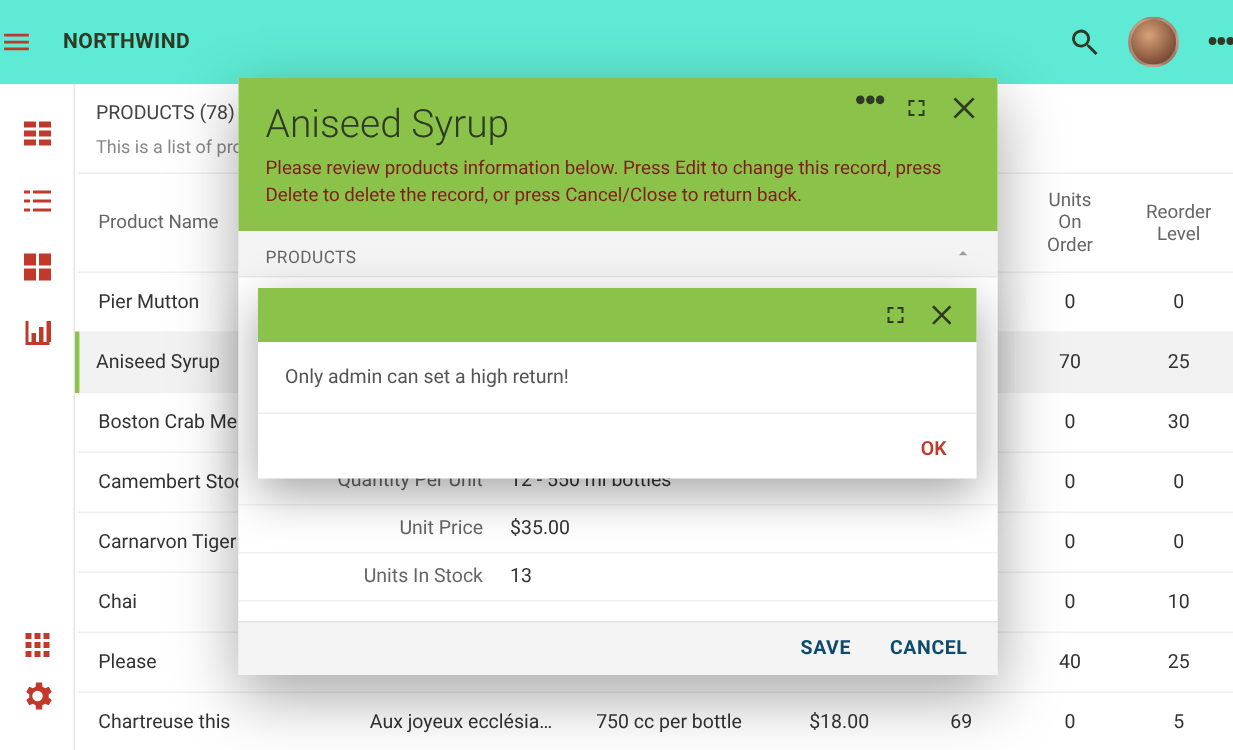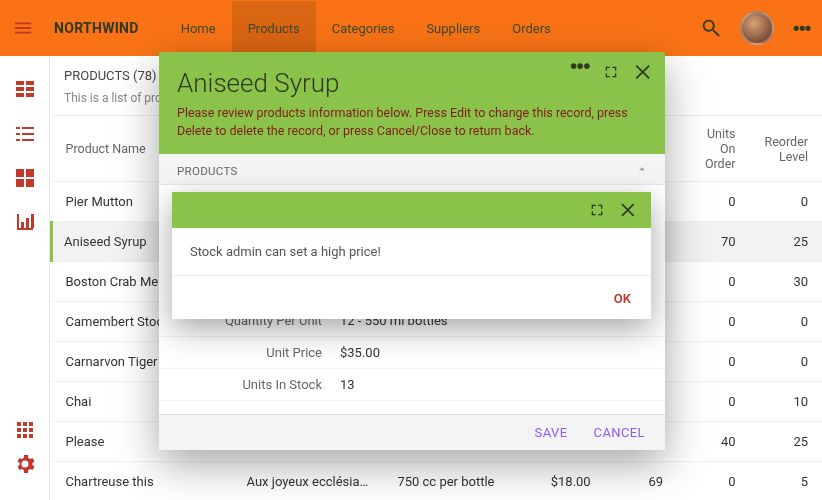--- a/index.html
+++ b/index.html
@@ -1,19 +1,19 @@
 <!DOCTYPE html>
 <html><head>
 <meta charset="utf-8">
 <style>
 * { box-sizing: border-box; margin: 0; padding: 0; font-family: -apple-system, BlinkMacSystemFont, "Segoe UI", Roboto, Arial, sans-serif; }
 body { width: 822px; height: 500px; overflow: hidden; background: #f5f5f5; position: relative; }
 
 
-.header { position: absolute; top: 0; left: 0; right: 0; height: 56px; background: #f97316; display: flex; align-items: center; padding: 0 12px; }
+.header { position: absolute; top: 0; left: 0; right: 0; height: 56px; background: #5eead4; display: flex; align-items: center; padding: 0 0; }
 .hamburger-icon { color: #c0392b; font-size: 22px; cursor: pointer; margin-right: 20px; }
 .brand { font-weight: 700; font-size: 14px; color: #2e3a23; margin-right: 26px; letter-spacing: 0.3px; }
 .nav { display: flex; gap: 0; }
 .nav-item { padding: 20px 16px; font-size: 13px; color: #3a4a2b; cursor: pointer; }
 .nav-item.active { background: rgba(0,0,0,0.12); }
 .header-right { margin-left: auto; display: flex; align-items: center; gap: 18px; }
 .search-icon { font-size: 20px; color: #2e3a23; cursor: pointer; }
 .avatar { width: 34px; height: 34px; border-radius: 50%; background: radial-gradient(circle at 40% 35%, #d7a27a, #5a2c1a); border: 2px solid rgba(255,255,255,0.3); cursor: pointer; }
 .more-icon { font-size: 22px; color: #2e3a23; cursor: pointer; letter-spacing: -2px; font-weight: bold; }
 
@@ -23,21 +23,21 @@
 .rail-icon svg { width: 100%; height: 100%; fill: #c0392b; }
 .rail-bottom { margin-top: auto; margin-bottom: 14px; }
 .rail-icon.settings svg { fill: #c0392b; }
 
 
 .main { position: absolute; top: 56px; left: 50px; right: 0; bottom: 0; background: #fff; display: flex; flex-direction: column; }
 .section-title { padding: 12px 14px 6px; font-size: 13px; color: #444; }
 .section-desc { padding: 2px 14px 10px; font-size: 12px; color: #888; }
 .table { width: 100%; border-collapse: collapse; table-layout: fixed; }
 .table th { text-align: left; font-weight: 400; font-size: 12.5px; color: #666; padding: 10px 14px; border-top: 1px solid #eee; border-bottom: 1px solid #eee; vertical-align: middle; }
-.table th.num, .table td.num { text-align: right; }
+.table th.num, .table td.num { text-align: center; }
 .table td { font-size: 13px; color: #333; padding: 12px 14px; border-bottom: 1px solid #f0f0f0; white-space: nowrap; overflow: hidden; text-overflow: ellipsis; }
 .table tr.selected { background: #f2f2f2; }
 .table tr.selected td:first-child { border-left: 3px solid #8bc34a; padding-left: 11px; }
 
 
 .dialog { position: absolute; left: 159px; top: 52px; width: 506px; height: 398px; background: #f4f4f4; box-shadow: 0 14px 40px rgba(0,0,0,0.35); display: flex; flex-direction: column; }
 .dialog-header { background: #8bc34a; padding: 14px 18px 14px; position: relative; }
 .dialog-icons { position: absolute; top: 8px; right: 10px; display: flex; align-items: center; gap: 14px; }
 .dlg-icon { cursor: pointer; color: #2e3a23; font-size: 20px; line-height: 1; }
 .dlg-more { font-weight: bold; letter-spacing: -2px; font-size: 24px; position: relative; top: -5px; }
@@ -47,21 +47,21 @@
 .dialog-title { font-size: 26px; font-weight: 300; color: #2e3a23; margin: 2px 0 6px; }
 .dialog-sub { font-size: 12.5px; color: #7f1d1d; line-height: 1.45; padding-right: 12px; }
 .dialog-body { flex: 1; background: #fff; overflow: hidden; position: relative; }
 .dialog-section-title { font-size: 11.5px; color: #666; letter-spacing: 0.3px; padding: 10px 18px 6px; background: #f4f4f4; border-bottom: 1px solid #e7e7e7; position: relative; }
 
 .field-row { display: flex; align-items: center; padding: 8px 0; border-bottom: 1px solid #f1f1f1; }
 .field-label { width: 175px; text-align: right; font-size: 13px; color: #666; padding-right: 12px; }
 .field-value { font-size: 13px; color: #333; padding-left: 6px; }
 .dialog-fields { padding-top: 120px; }
 .dialog-footer { background: #f4f4f4; padding: 10px 20px; display: flex; justify-content: flex-end; gap: 26px; border-top: 1px solid #e3e3e3; }
-.dlg-btn { font-size: 13px; font-weight: 400; color: #8b5cf6; letter-spacing: 0.4px; cursor: pointer; }
+.dlg-btn { font-size: 13px; font-weight: 700; color: #0c4a6e; letter-spacing: 0.4px; cursor: pointer; }
 
 
 .dialog-scroll { position: absolute; right: 0; top: 58px; bottom: 48px; width: 8px; }
 .dialog-scroll-thumb { position: absolute; top: 0; width: 6px; right: 1px; height: 90px; background: #c7c7c7; border-radius: 3px; }
 
 
 .inner-dialog { position: absolute; left: 172px; top: 192px; width: 479px; background: #fff; box-shadow: 0 10px 30px rgba(0,0,0,0.35); z-index: 30; }
 .inner-header { background: #8bc34a; height: 36px; display: flex; align-items: center; justify-content: flex-end; gap: 14px; padding-right: 12px; }
 .inner-body { padding: 16px 18px; font-size: 13px; color: #555; border-bottom: 1px solid #eee; }
 .inner-footer { padding: 12px 20px; text-align: right; }
@@ -76,27 +76,20 @@
 </head>
 <body>
 
 <div class="header">
   <div class="hamburger-icon">
     <svg viewBox="0 0 24 24" width="22" height="22">
         <path fill="#c0392b" d="M3 6h18v2H3zM3 11h18v2H3zM3 16h18v2H3z"></path>
       </svg>
   </div>
   <div class="brand">NORTHWIND</div>
-  <div class="nav">
-    <div class="nav-item">Home</div>
-    <div class="nav-item active">Products</div>
-    <div class="nav-item">Categories</div>
-    <div class="nav-item">Suppliers</div>
-    <div class="nav-item">Orders</div>
-  </div>
   <div class="header-right">
     <div class="search-icon">
       <svg viewBox="0 0 24 24" width="22" height="22">
           <path fill="#2e3a23" d="M15.5 14h-.79l-.28-.27a6.5 6.5 0 1 0-.7.7l.27.28v.79L20 21.5 21.5 20zm-6 0a4.5 4.5 0 1 1 0-9 4.5 4.5 0 0 1 0 9z"></path>
         </svg>
     </div>
     <div class="avatar"></div>
     <div class="more-icon">•••</div>
   </div>
 </div>
@@ -294,17 +287,17 @@
       <svg viewBox="0 0 24 24" width="16" height="16">
           <path fill="#2e3a23" d="M4 4h6v2H6v4H4zM14 4h6v6h-2V6h-4zM4 14h2v4h4v2H4zM18 14h2v6h-6v-2h4z"></path>
         </svg>
     </span>
     <span class="dlg-icon">
       <svg viewBox="0 0 24 24" width="20" height="20">
           <path fill="#2e3a23" d="M18.3 5.71 12 12l6.3 6.29-1.41 1.42L10.59 13.4 4.3 19.71 2.89 18.3 9.17 12 2.89 5.71 4.3 4.29l6.29 6.3 6.3-6.3z"></path>
         </svg>
     </span>
   </div>
-  <div class="inner-body">Stock admin can set a high price!</div>
+  <div class="inner-body">Only admin can set a high return!</div>
   <div class="inner-footer">
     <span class="inner-btn">OK</span>
   </div>
 </div>
 
 </body></html>

